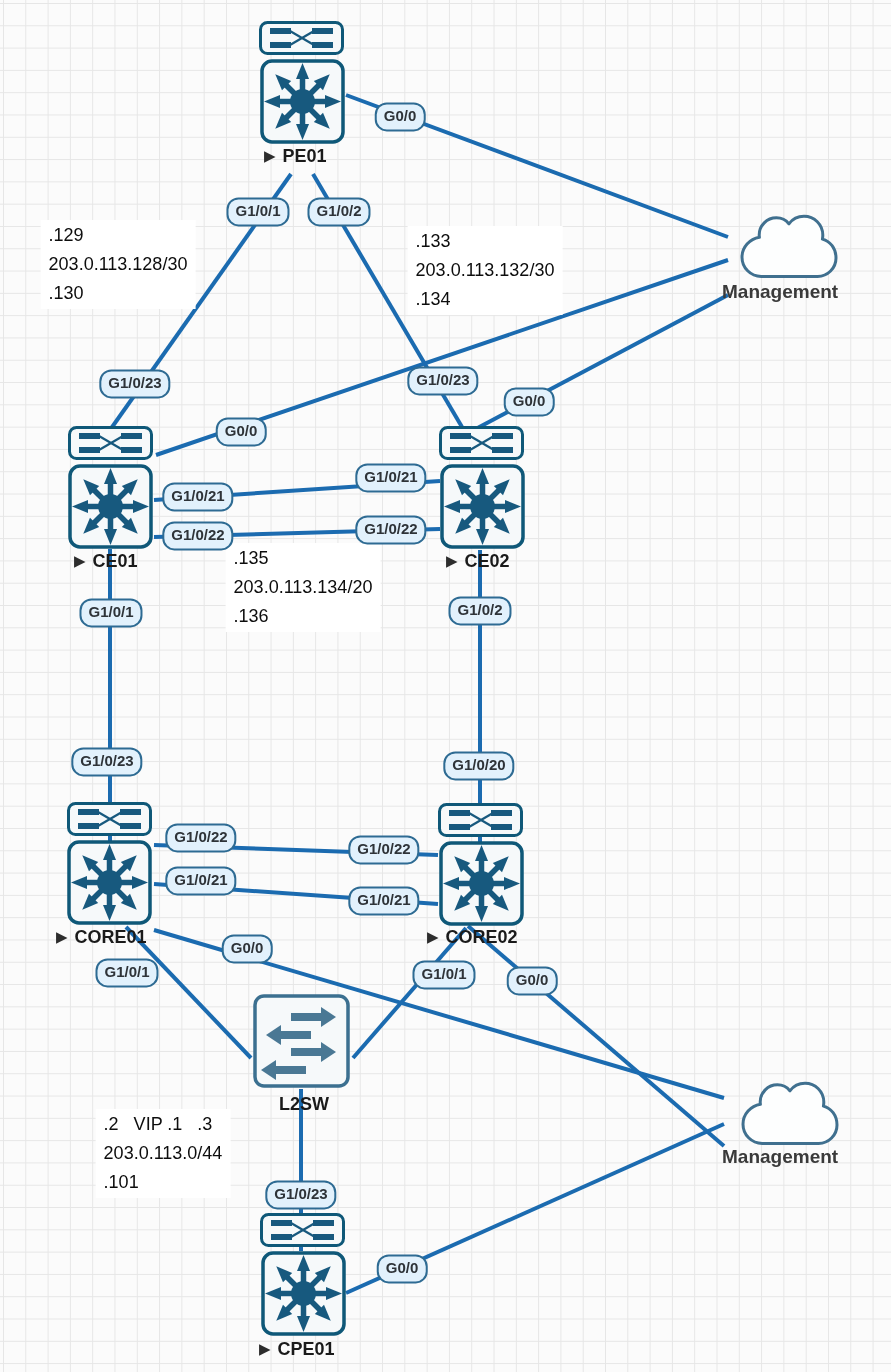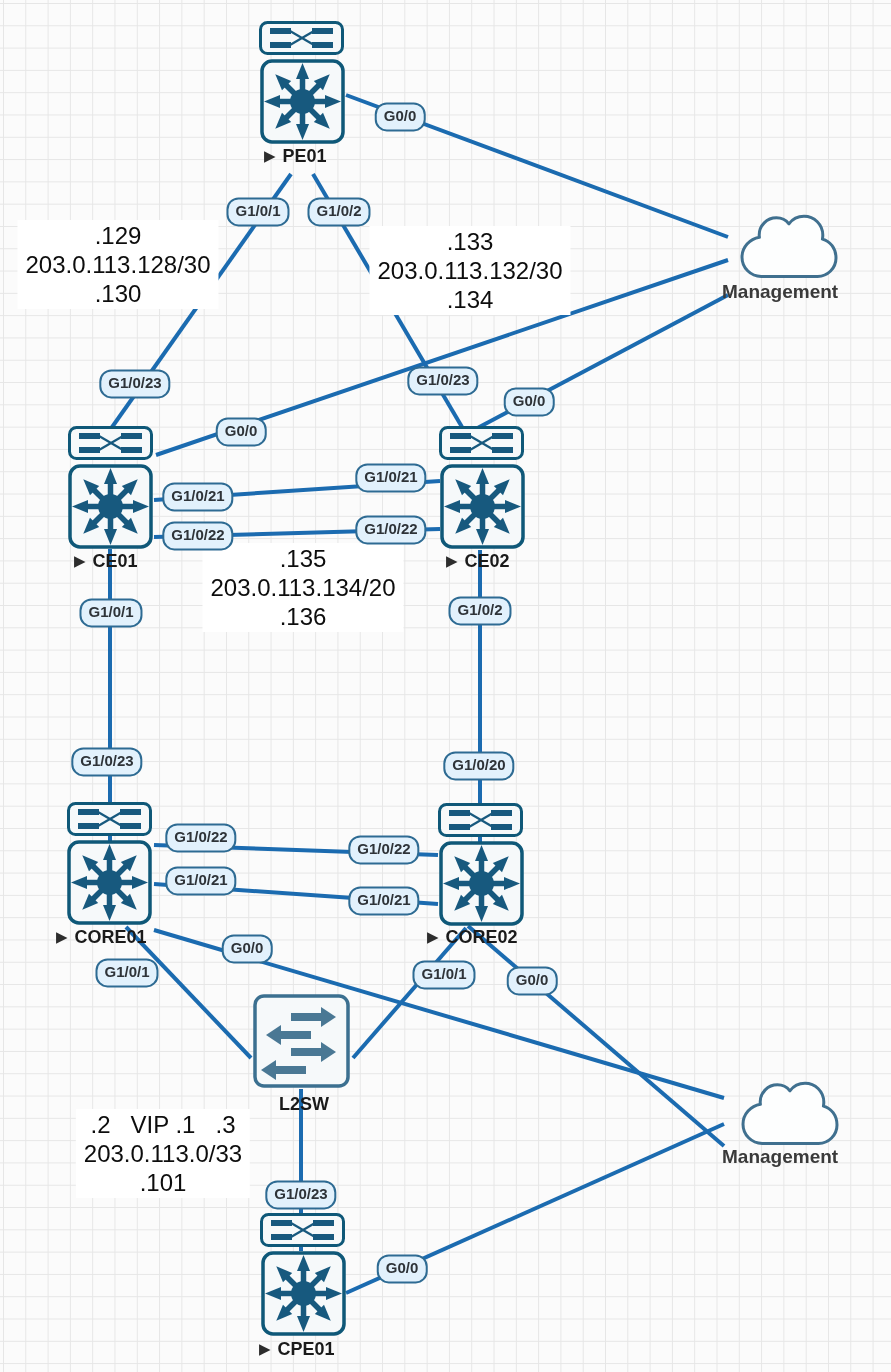--- a/index.html
+++ b/index.html
@@ -16,22 +16,22 @@
   line.link{stroke:#1b6bb0;stroke-width:4;stroke-linecap:butt;}
   .icon{position:absolute;z-index:2;line-height:0;}
   .pill{
     position:absolute;z-index:4;transform:translate(-50%,-50%);
     background:#e2f1fc;border:2.5px solid #2e6b93;border-radius:12px;
     padding:2px 7px 3px;font-weight:700;font-size:15px;color:#2e3338;
     white-space:nowrap;line-height:1.35;
   }
   .note{
     position:absolute;z-index:3;transform:translateX(-50%);
-    background:#ffffff;text-align:center;white-space:pre;
-    font-size:24px;line-height:29px;color:#0d0d0d;padding:1px 8px;
+    background:#ffffff;white-space:pre;
+    font-size:18px;line-height:29px;color:#0d0d0d;padding:1px 8px;
   }
   .node-label{
     position:absolute;z-index:4;display:flex;align-items:center;gap:7px;
     font-weight:700;font-size:18px;color:#1a1a1a;white-space:nowrap;
   }
   .node-label .tri{
     font-family:"DejaVu Sans",sans-serif;font-size:15px;color:#2d2d2d;line-height:1;
   }
   .cloud-label{
     position:absolute;z-index:4;font-weight:700;font-size:19px;color:#3a3a3a;white-space:nowrap;
@@ -421,16 +421,16 @@
     <div class="pill" style="left: 247px; top: 949px;">G0/0</div>
     <div class="pill" style="left: 127px; top: 973px;">G1/0/1</div>
     <div class="pill" style="left: 479px; top: 766px;">G1/0/20</div>
     <div class="pill" style="left: 384px; top: 850px;">G1/0/22</div>
     <div class="pill" style="left: 384px; top: 901px;">G1/0/21</div>
     <div class="pill" style="left: 444px; top: 975px;">G1/0/1</div>
     <div class="pill" style="left: 532px; top: 981px;">G0/0</div>
     <div class="pill" style="left: 301px; top: 1195px;">G1/0/23</div>
     <div class="pill" style="left: 402px; top: 1269px;">G0/0</div>
     <div class="note" style="left: 118px; top: 220px;"><div>.129</div><div>203.0.113.128/30</div><div>.130</div></div>
-    <div class="note" style="left: 470px; top: 226px;"><div>.133</div><div>203.0.113.132/30</div><div>.134</div></div>
+    <div class="note" style="left: 485px; top: 226px;"><div>.133</div><div>203.0.113.132/30</div><div>.134</div></div>
     <div class="note" style="left: 303px; top: 543px;"><div>.135</div><div>203.0.113.134/20</div><div>.136</div></div>
-    <div class="note" style="left: 163px; top: 1109px;"><div>.2   VIP .1   .3</div><div>203.0.113.0/33</div><div>.101</div></div>
+    <div class="note" style="left: 163px; top: 1109px;"><div>.2   VIP .1   .3</div><div>203.0.113.0/44</div><div>.101</div></div>
   </div>
 
 </body></html>

